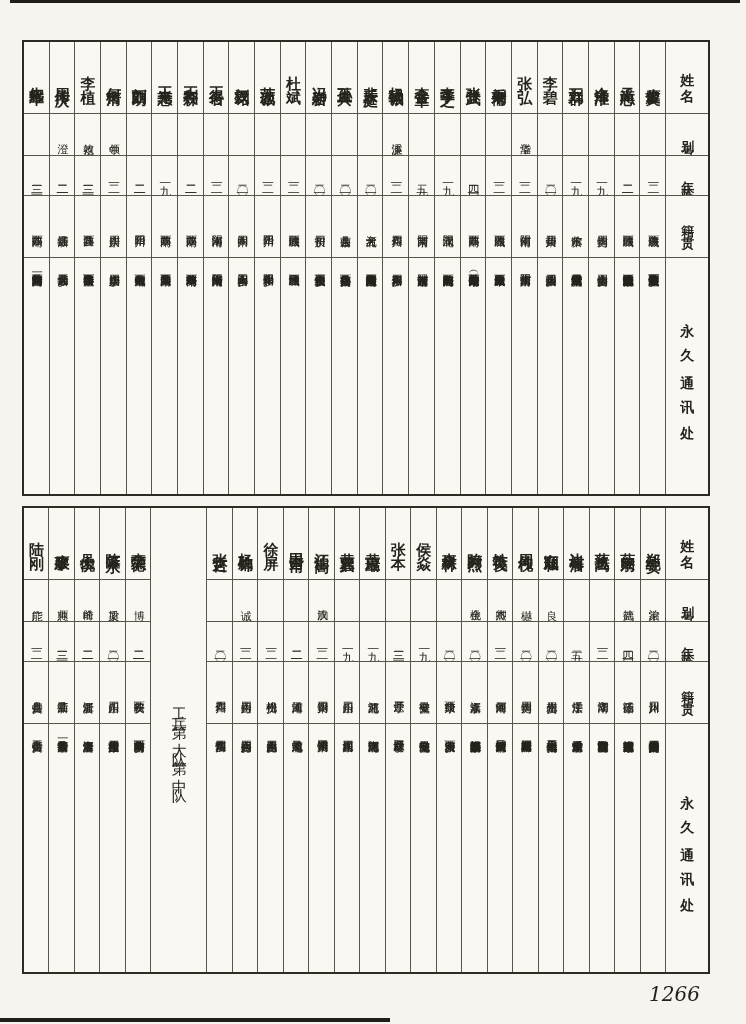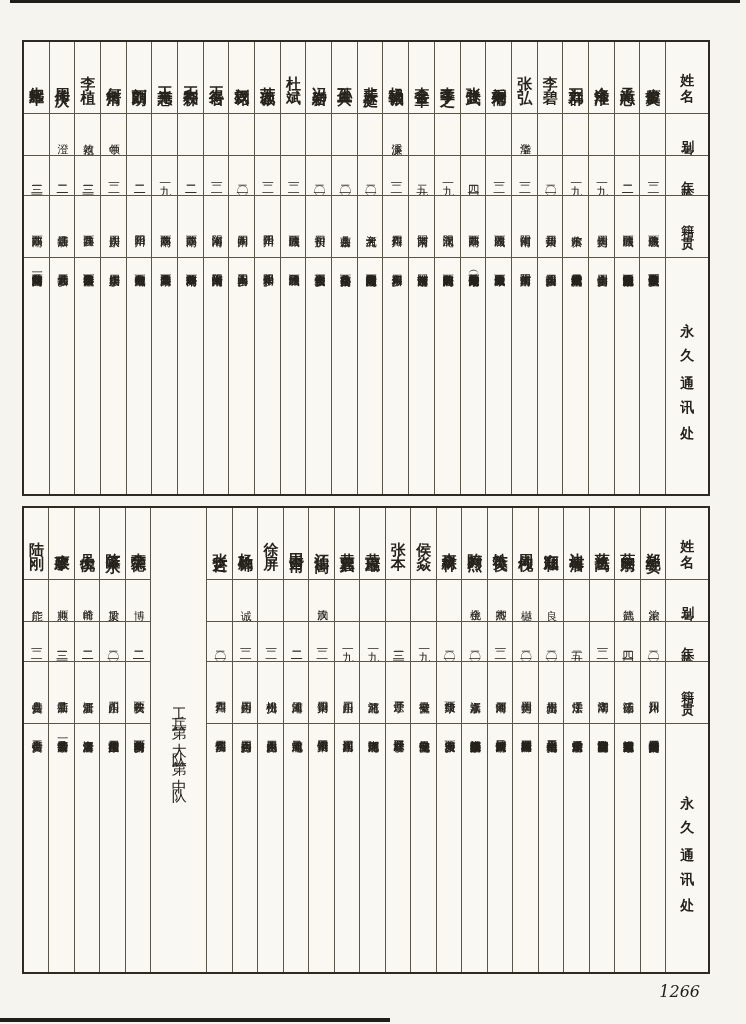--- a/index.html
+++ b/index.html
@@ -55,21 +55,21 @@
   .header-col .row-native{font-size:13px;font-weight:bold;letter-spacing:12px;}
   .header-col .row-address{font-size:14px;font-weight:bold;letter-spacing:26px;justify-content:center;padding-top:0;}
   .divider-col .cell{
     height:100%;font-size:15px;letter-spacing:9px;font-weight:normal;
   }
   .page-number{
     position:absolute;
     top:982px;right:46px;
     font-family:"DejaVu Serif","Liberation Serif",serif;
     font-style:italic;
-    font-size:16px;
+    font-size:20px;
     color:#23211c;
   }
 </style>
 </head>
 <body>
 
 <div class="edge-top"></div>
 <div class="edge-bottom"></div>
 
 <div class="sheet">

